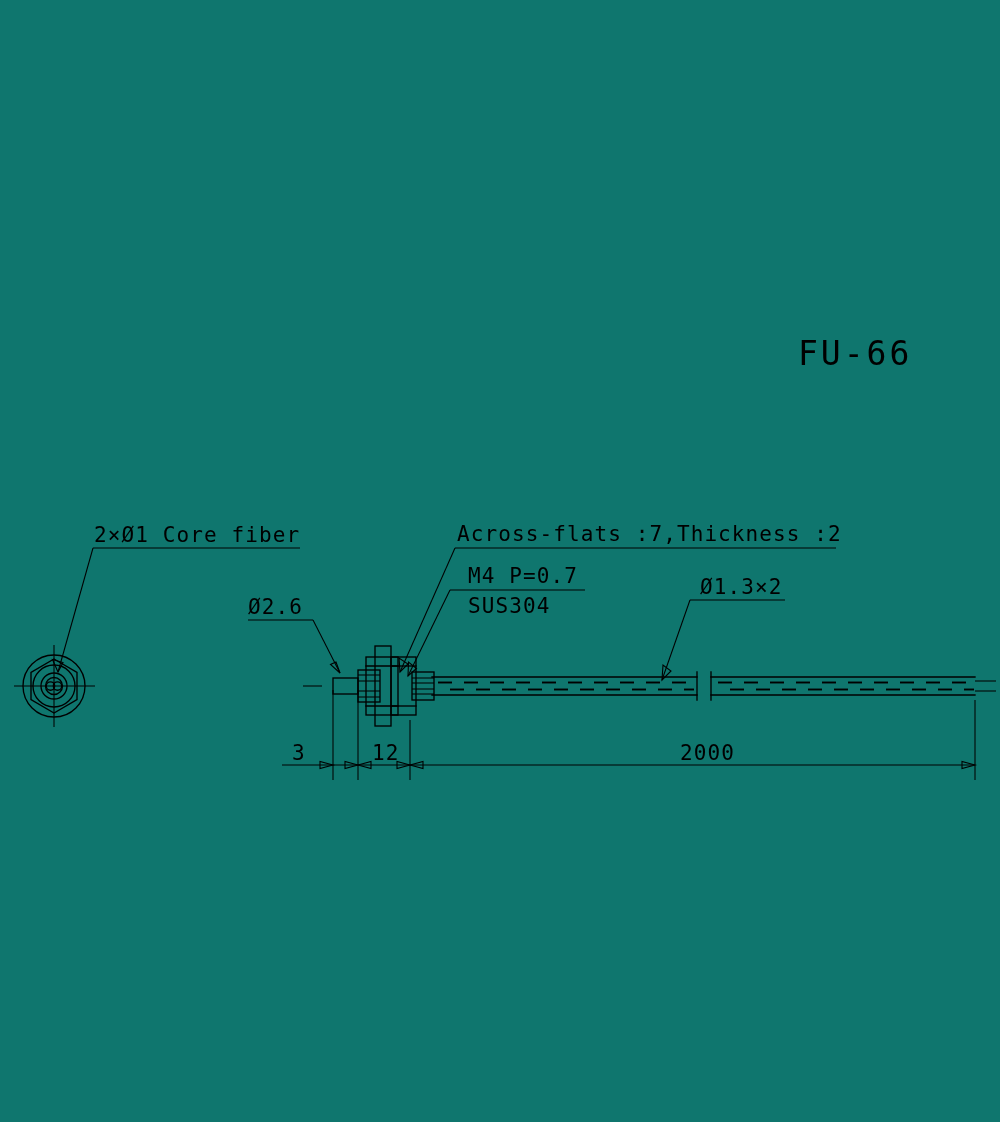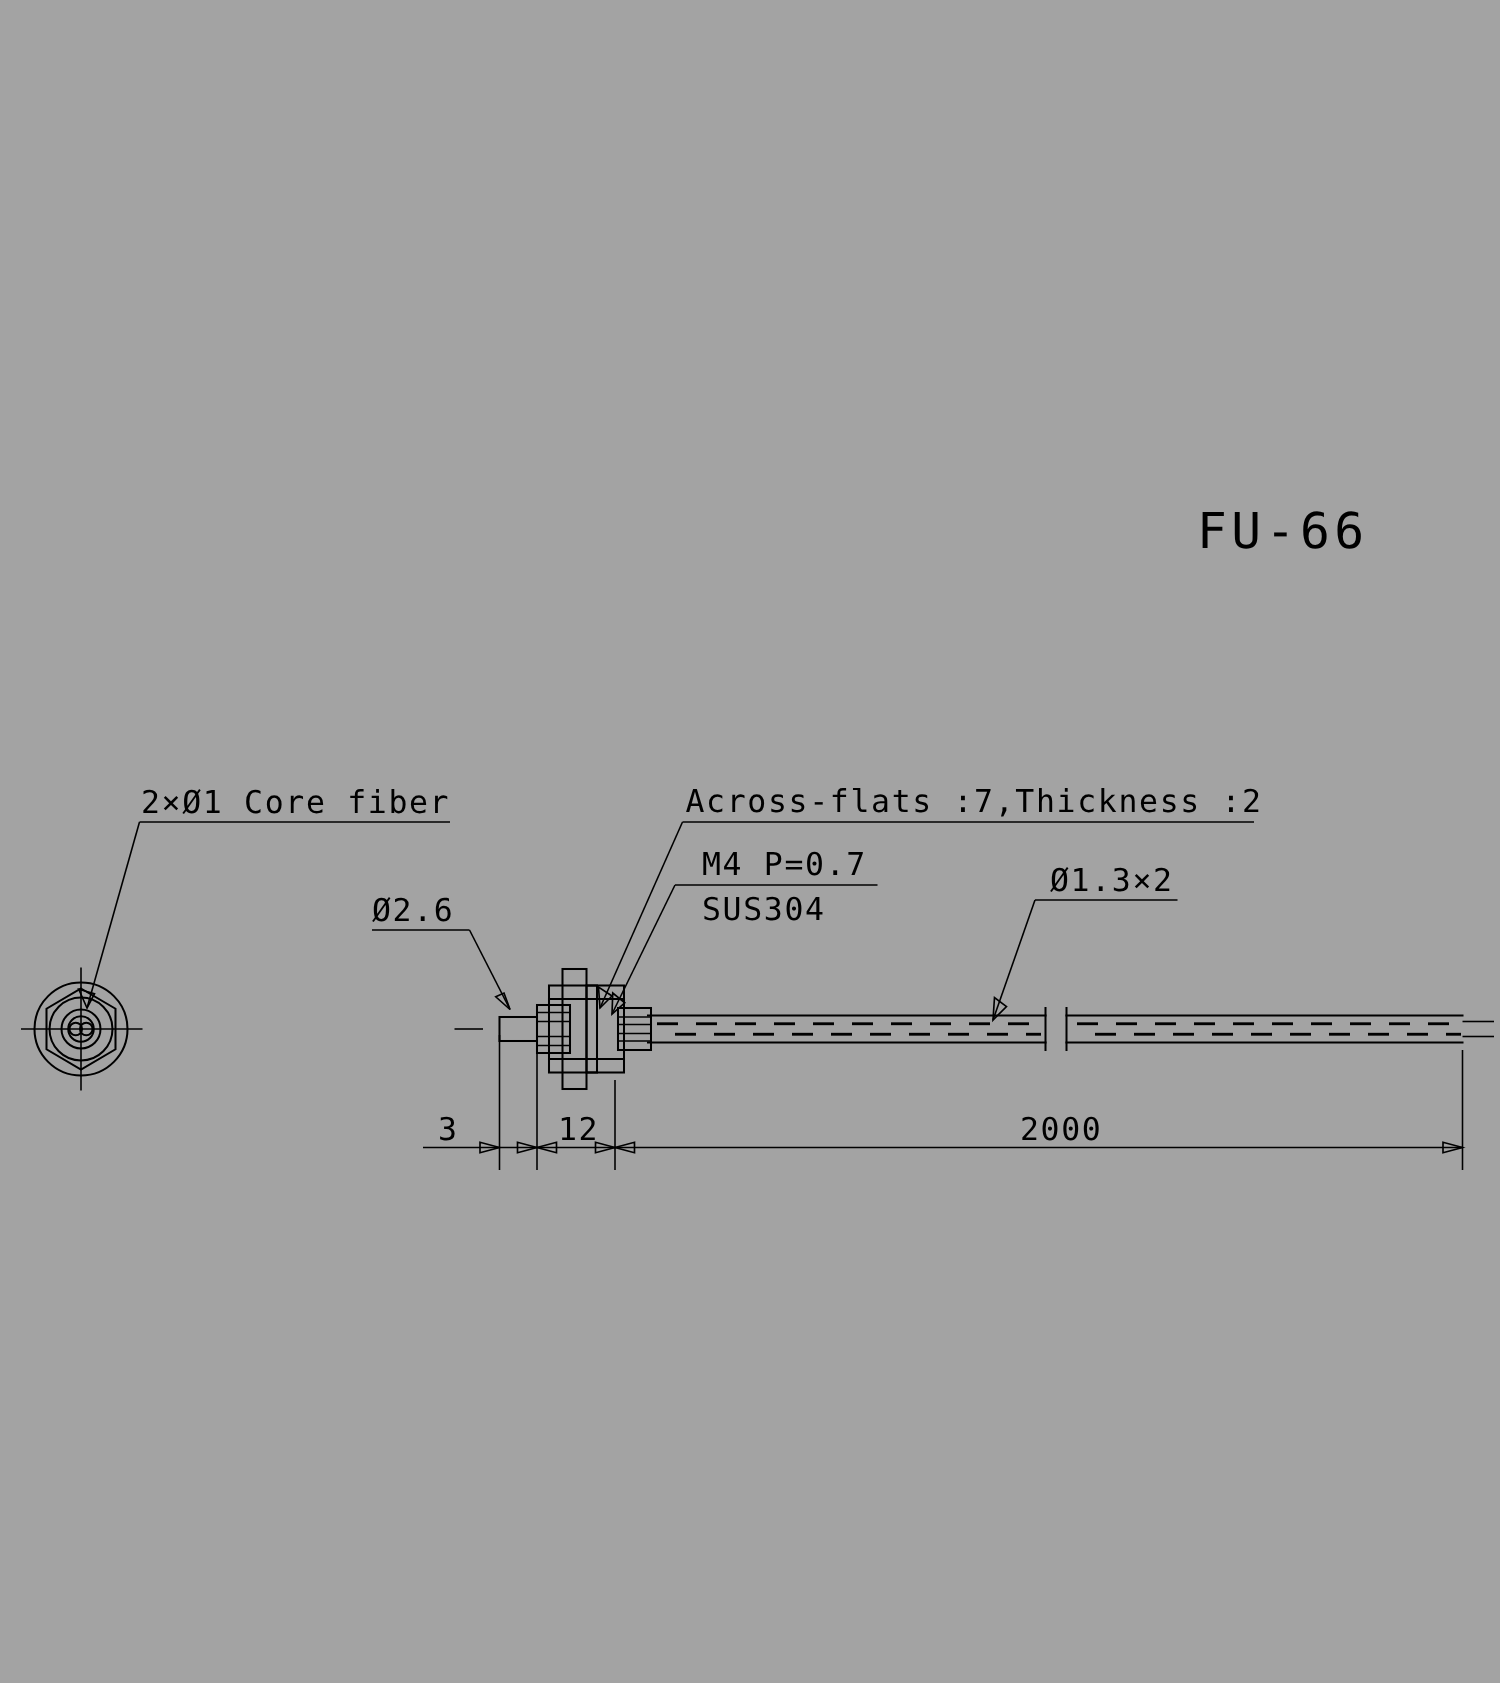--- a/index.html
+++ b/index.html
@@ -10,21 +10,21 @@
   body {
     width: 1000px;
     height: 1122px;
     font-family: "DejaVu Sans Mono", monospace;
     overflow: hidden;
   }
   #drawing-root {
     position: relative;
     width: 1000px;
     height: 1122px;
-    background: #a3a3a3;
+    background: #0f766e;
   }
   svg.sheet {
     position: absolute;
     top: 0; left: 0;
     width: 1000px;
     height: 1122px;
     display: block;
   }
   .ln {
     stroke: #000000;

